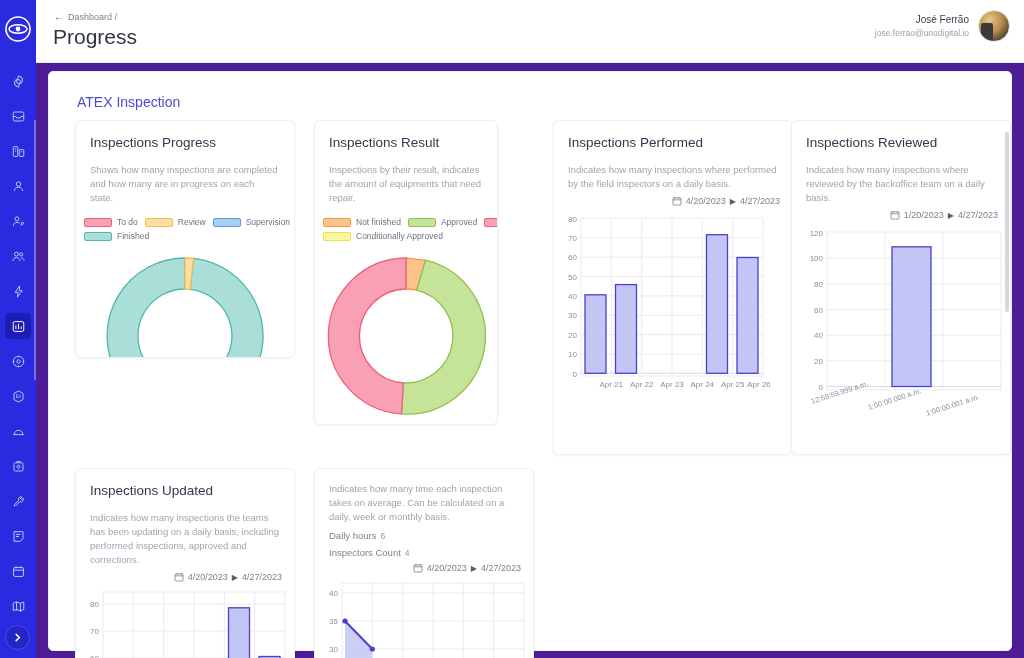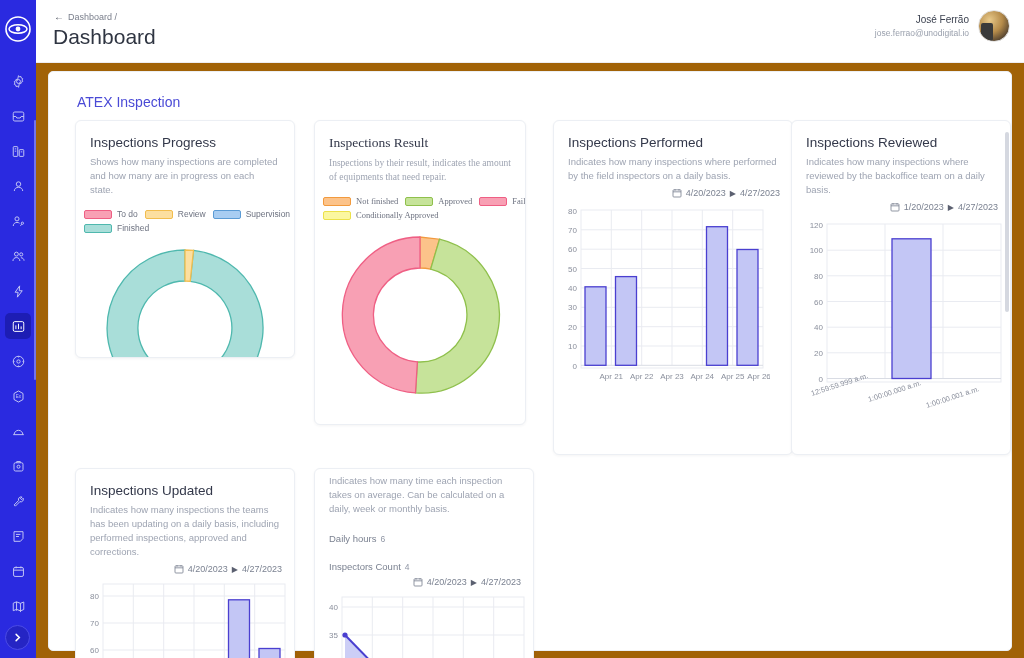--- a/index.html
+++ b/index.html
@@ -69,21 +69,21 @@
     overflow: hidden; position: relative; border: 1px solid #e3e3e3;
   }
   .avatar::after {
     content:""; position:absolute; left:2px; top:12px; width:12px; height:18px;
     background:#3a3a3a; border-radius:2px;
   }
 
   
   .content {
     position: absolute; left: 36px; top: 62px; width: 988px; height: 596px;
-    background: #a16207; border-top: 1px solid #ececf2;
+    background: #4c1d95; border-top: 1px solid #ececf2;
     overflow: hidden;
   }
   .panel {
     position: absolute; left: 12px; top: 8px; width: 964px; height: 580px;
     background: #ffffff; border: 1px solid #eceff4; border-radius: 5px;
   }
   .panel-title {
     position: absolute; left: 28px; top: 22px;
     font-size: 14px; color: #4a4ad6; font-weight: 400;
   }
@@ -91,24 +91,24 @@
   
   .card {
     position: absolute; background: #fff;
     border: 1px solid #eceff4; border-radius: 6px;
     box-shadow: 0 1px 3px rgba(30,35,60,0.05);
     overflow: hidden;
   }
   .card-title { font-size: 13.5px; color: #33384a; margin: 14px 0 0 14px; }
   .card-desc {
     font-size: 9.5px; color: #9ea4b2; line-height: 14px;
-    margin: 5px 14px 0 14px;
+    margin: 13px 14px 0 14px;
   }
   .card-metric {
-    font-size: 9.5px; color: #7b8291; margin: 17px 14px 0 14px;
+    font-size: 9.5px; color: #7b8291; margin: 6px 14px 0 14px;
   }
   .card-metric b { color: #9096a5; font-weight: 400; font-size: 8.5px; padding-left:4px;}
   .daterange {
     font-size: 9px; color: #7b8291; text-align: left;
     margin: 5px 12px 0 0; display: flex; align-items: center;
     justify-content: flex-end; gap: 4px;
   }
   .play-ico { color:#5b6070; font-size: 8px; }
 
   
@@ -299,21 +299,21 @@
         <path d="M4.5 2.6L8 6l-3.5 3.4"></path>
       </svg></span>
     </div>
   </div>
 
   <div class="header">
     <div class="breadcrumb">
       <span class="back-arrow">←</span>
       <span>Dashboard /</span>
     </div>
-    <div class="page-title">Dashboard</div>
+    <div class="page-title">Progress</div>
     <div class="user-block">
       <div class="user-text">
         <div class="user-name">José Ferrão</div>
         <div class="user-email">jose.ferrao@unodigital.io</div>
       </div>
       <div class="avatar"></div>
     </div>
   </div>
 
   <div class="content">
@@ -355,21 +355,21 @@
             <path d="M89 11 L89 42 A47 47 0 0 1 94.2 42.3 L97.5 11.46 Z" fill="#fcdfa0" stroke="#f2bd4e" stroke-width="1.3"></path>
           </svg>
           <div class="tooltip" style="left:104px; top:130px;">
             <span class="tt-sq"></span>
             <span>Finished</span>
             <span>23</span>
           </div>
         </div>
       </div>
 
-      <div class="card" style="left:265px; top:48px; width:212px; height:305px;font-family:Liberation Serif, serif;">
+      <div class="card" style="left:265px; top:48px; width:184px; height:305px;">
         <div class="card-title">Inspections Result</div>
         <div class="card-desc">Inspections by their result, indicates the amount of equipments that need repair.</div>
 
         <div class="legend">
           <div class="legend-row">
             <div class="legend-item">
               <span class="legend-swatch" style="background:#fcc38a;border-color:#f29a3e;"></span>
               <span class="legend-label">Not finished</span>
             </div>
             <div class="legend-item">

